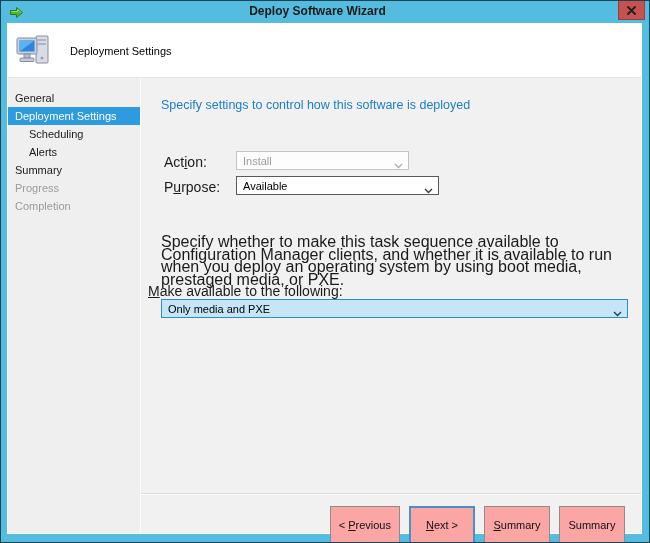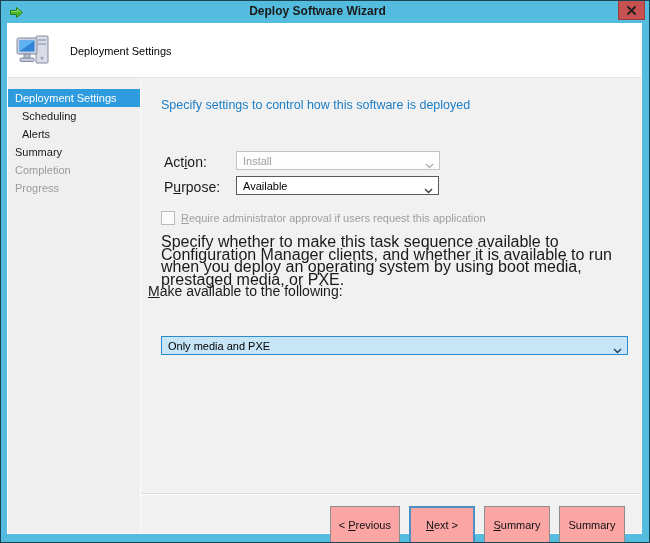--- a/index.html
+++ b/index.html
@@ -29,39 +29,39 @@
     border-bottom:1px solid #E4E4E4;display:flex;align-items:center;
   }
   .header svg{margin-left:6px;}
   .header-title{margin-left:16px;font-size:11px;color:#000;}
   .body{position:absolute;left:0;right:0;top:54px;bottom:0;display:flex;}
   .sidebar{
     width:133px;box-sizing:border-box;background:#EFEFEF;
     border-right:1px solid #FBFBFB;padding-top:11px;flex:none;
   }
   .side-item{height:18px;line-height:18px;font-size:11px;padding-left:7px;color:#1A1A1A;white-space:nowrap;}
-  .side-item.indent{padding-left:14px;}
+  .side-item.indent{padding-left:21px;}
   .side-item.selected{background:var(--selection,#2E9BDF);color:#FFFFFF;}
   .side-item.disabled{color:#9B9B9B;}
   .content{position:relative;flex:1;background:#F1F1F1;}
   .heading{position:absolute;left:20px;top:20px;font-size:12.5px;color:var(--heading,#1C7DC5);}
   .fld-label{position:absolute;font-size:14px;color:#1A1A1A;}
   .lbl-action{left:23px;top:76px;}
   .lbl-purpose{left:23px;top:101px;}
   .lbl-make{left:7px;top:205px;}
   .combo{
     position:absolute;box-sizing:border-box;height:19px;background:#FFFFFF;
     display:flex;align-items:center;padding:0 18px 0 6px;font-size:11px;color:#000;
   }
   .combo .chev{position:absolute;right:5px;top:7px;}
-  .combo-action{left:95px;top:73px;width:204px;border:1px solid #C4C4C4;color:var(--disabled_text,#9E9E9E);background:#FDFDFD;}
+  .combo-action{left:95px;top:73px;width:173px;border:1px solid #C4C4C4;color:var(--disabled_text,#9E9E9E);background:#FDFDFD;}
   .combo-purpose{left:95px;top:98px;width:203px;border:1px solid #5A5A5A;}
   .combo-make{
     left:20px;top:221px;width:467px;
-    background:var(--focus_combo_bg,#C6E6F8);border:1px solid var(--focus_combo_border,#2C8CC9);margin-top:37px;
+    background:var(--focus_combo_bg,#C6E6F8);border:1px solid var(--focus_combo_border,#2C8CC9);
   }
   .chkrow{
     position:absolute;left:20px;top:133px;display:flex;align-items:center;gap:6px;
     font-size:11px;color:var(--disabled_text,#9E9E9E);
   }
   .checkbox{width:12px;height:12px;box-sizing:content-box;border:1px solid #BCBCBC;background:#FBFBFB;flex:none;}
   .desc{position:absolute;left:20px;top:158px;width:484px;font-size:16px;line-height:12.5px;color:#1A1A1A;}
   .sep{position:absolute;left:0;right:0;top:415px;height:0;border-top:1px solid #DCDCDC;border-bottom:1px solid #FCFCFC;}
   .btnrow{position:absolute;top:428px;right:16px;display:flex;gap:9px;}
   .btn{
@@ -107,26 +107,27 @@
         <path d="M5.5 9.5 L20.5 9.5 L5.5 20.5 Z" fill="#5FB2F0"></path>
         <rect x="10" y="23" width="6" height="4" fill="#B8BECF" stroke="#858CA0" stroke-width="1"></rect>
         <rect x="6" y="27" width="14" height="3.5" rx="1" fill="#C4CADB" stroke="#858CA0" stroke-width="1"></rect>
       </svg>
       <span class="header-title">Deployment Settings</span>
     </div>
 
     <div class="body">
 
       <div class="sidebar">
+        <div class="side-item">General</div>
         <div class="side-item selected">Deployment Settings</div>
         <div class="side-item indent">Scheduling</div>
         <div class="side-item indent">Alerts</div>
         <div class="side-item">Summary</div>
+        <div class="side-item disabled">Progress</div>
         <div class="side-item disabled">Completion</div>
-        <div class="side-item disabled">Progress</div>
       </div>
 
       <div class="content">
 
         <div class="heading">Specify settings to control how this software is deployed</div>
 
         <div class="fld-label lbl-action"><span>Act</span><span class="u">i</span><span>on:</span></div>
         <div class="combo combo-action">
           <span>Install</span>
           <span class="chev">
@@ -139,24 +140,20 @@
         <div class="fld-label lbl-purpose"><span>P</span><span class="u">u</span><span>rpose:</span></div>
         <div class="combo combo-purpose">
           <span>Available</span>
           <span class="chev">
             <svg width="9" height="6" viewBox="0 0 9 6">
                 <path d="M1 1 L4.5 4.5 L8 1" fill="none" stroke="#3A3A3A" stroke-width="1.4"></path>
               </svg>
           </span>
         </div>
 
-        <div class="chkrow">
-          <span class="checkbox"></span>
-          <span><span></span><span class="u">R</span><span>equire administrator approval if users request this application</span></span>
-        </div>
 
         <div class="desc">Specify whether to make this task sequence available to Configuration Manager clients, and whether it is available to run when you deploy an operating system by using boot media, prestaged media, or PXE.</div>
 
         <div class="fld-label lbl-make"><span></span><span class="u">M</span><span>ake available to the following:</span></div>
         <div class="combo combo-make">
           <span>Only media and PXE</span>
           <span class="chev">
             <svg width="9" height="6" viewBox="0 0 9 6">
                 <path d="M1 1 L4.5 4.5 L8 1" fill="none" stroke="#173F5F" stroke-width="1.4"></path>
               </svg>

